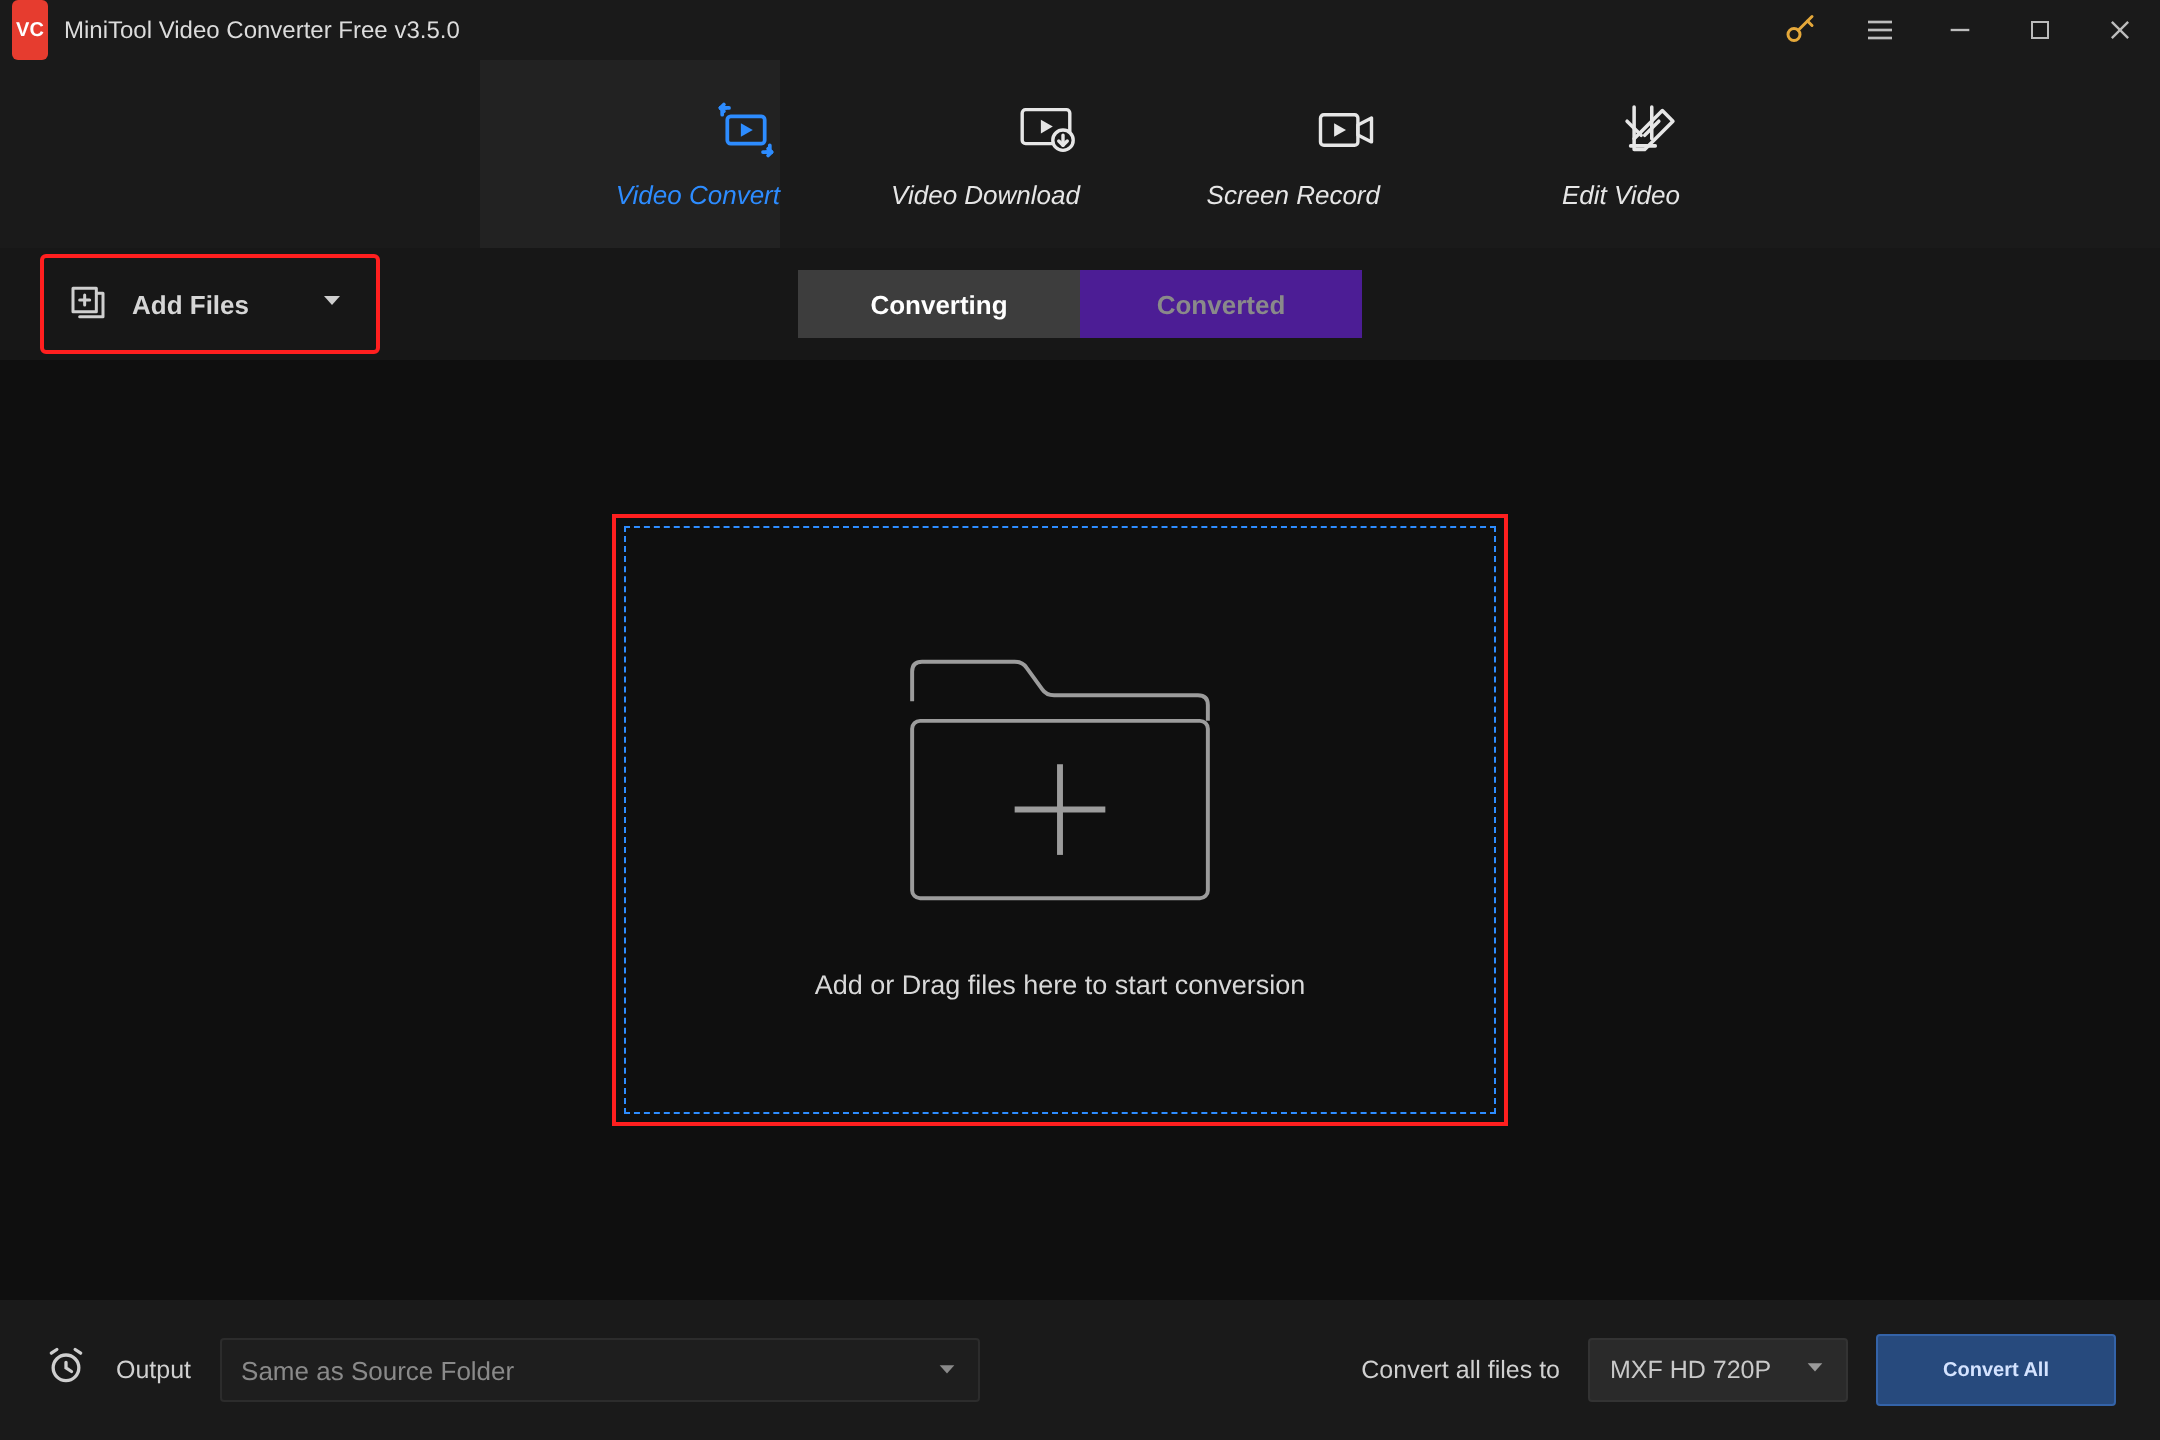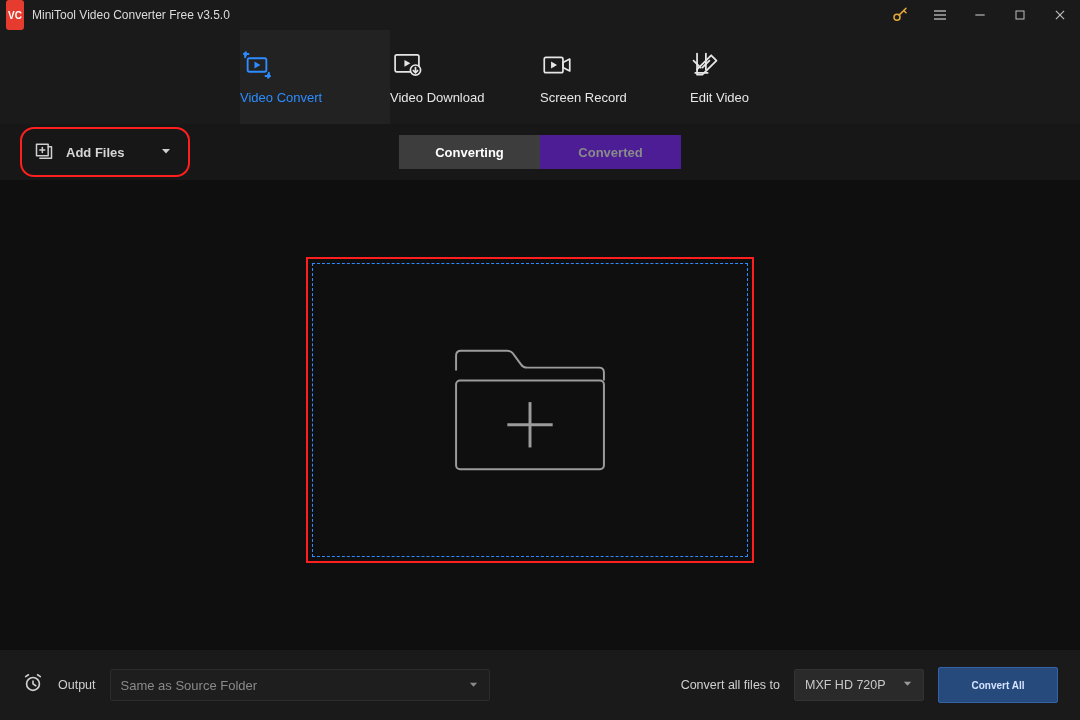--- a/index.html
+++ b/index.html
@@ -24,27 +24,27 @@
   .titlebar{height:30px;background:var(--bg-title);display:flex;align-items:center;padding:0 0 0 6px;}
   .logo{width:18px;height:30px;border-radius:3px;background:#e63c2f;display:flex;align-items:center;justify-content:center;font-size:10px;font-weight:bold;color:#fff;margin-right:8px;}
   .app-title{font-size:12px;color:#dcdcdc;flex:0 0 auto;}
   .title-spacer{flex:1;}
   .title-controls{display:flex;align-items:center;height:100%;}
   .title-btn{width:40px;height:30px;display:flex;align-items:center;justify-content:center;color:#bdbdbd;}
   .title-btn svg{display:block;}
   
   .topnav{height:94px;display:flex;align-items:stretch;background:var(--bg-title);}
   .topnav .pad-left{width:240px;}
-  .nav-tab{width:150px;display:flex;flex-direction:column;align-items:flex-start;justify-content:center;gap:10px;color:var(--txt);cursor:pointer;}
+  .nav-tab{width:150px;display:flex;flex-direction:column;align-items:flex-end;justify-content:center;gap:10px;color:var(--txt);cursor:pointer;font-style:italic;}
   .nav-tab.active{background:var(--bg-tab-active);color:var(--accent);}
   .nav-tab .icon{height:30px;display:flex;align-items:center;justify-content:center;}
   .nav-tab .label{font-size:13px;font-weight:500;}
   
   .toolbar{height:56px;background:#171717;display:flex;align-items:center;position:relative;}
-  .add-files{position:absolute;left:20px;top:50%;transform:translateY(-50%);width:170px;height:50px;border:2px solid var(--highlight);border-radius:14px;display:flex;align-items:center;gap:12px;padding:0 12px;cursor:pointer;}
+  .add-files{position:absolute;left:20px;top:50%;transform:translateY(-50%);width:170px;height:50px;border:2px solid var(--highlight);border-radius:3px;display:flex;align-items:center;gap:12px;padding:0 12px;cursor:pointer;}
   .add-files .caret{margin-left:auto;margin-right:4px;}
   .add-files .lbl{font-size:13px;font-weight:600;color:#d6d6d6;}
   .seg{position:absolute;left:50%;transform:translateX(-50%);display:flex;background:#161616;border-radius:2px;}
   .seg button{border:none;width:141px;height:34px;font-size:13px;font-weight:600;cursor:pointer;}
   .seg .active{background:#3d3d3d;color:#fff;}
   .seg .inactive{background:#4c1d95;color:#8a8a8a;}
   
   .main{height:calc(720px - 30px - 94px - 56px - 70px);position:relative;background:#0f0f0f;}
   .drop-wrap{position:absolute;left:306px;top:77px;width:448px;height:306px;border:2px solid var(--highlight);}
   .drop-inner{position:absolute;inset:4px;border:1.5px dashed var(--dash);display:flex;flex-direction:column;align-items:center;justify-content:center;gap:26px;}
@@ -189,20 +189,21 @@
 
 <div class="main">
   <div class="drop-wrap">
     <div class="drop-inner">
       <svg class="folder-icon" viewBox="0 0 170 140" fill="none" stroke="#9c9c9c" stroke-width="2" stroke-linejoin="round">
         <path d="M10 30 L10 15 Q10 10 15 10 L62 10 Q66 10 68 13 L76 24 Q78 27 82 27 L155 27 Q160 27 160 32 L160 40"></path>
         <rect x="10" y="40" width="150" height="90" rx="4"></rect>
         <line x1="85" y1="62" x2="85" y2="108" stroke-width="3"></line>
         <line x1="62" y1="85" x2="108" y2="85" stroke-width="3"></line>
       </svg>
+      <div class="hint">Add or Drag files here to start conversion</div>
     </div>
   </div>
 </div>
 
 <div class="footer">
   <span>
     <svg width="22" height="22" viewBox="0 0 24 24" fill="none" stroke="#cfcfcf" stroke-width="1.8" stroke-linecap="round">
       <circle cx="12" cy="13" r="7"></circle>
       <path d="M12 10 L12 13 L15 15"></path>
       <path d="M4 5 L7 3"></path>

